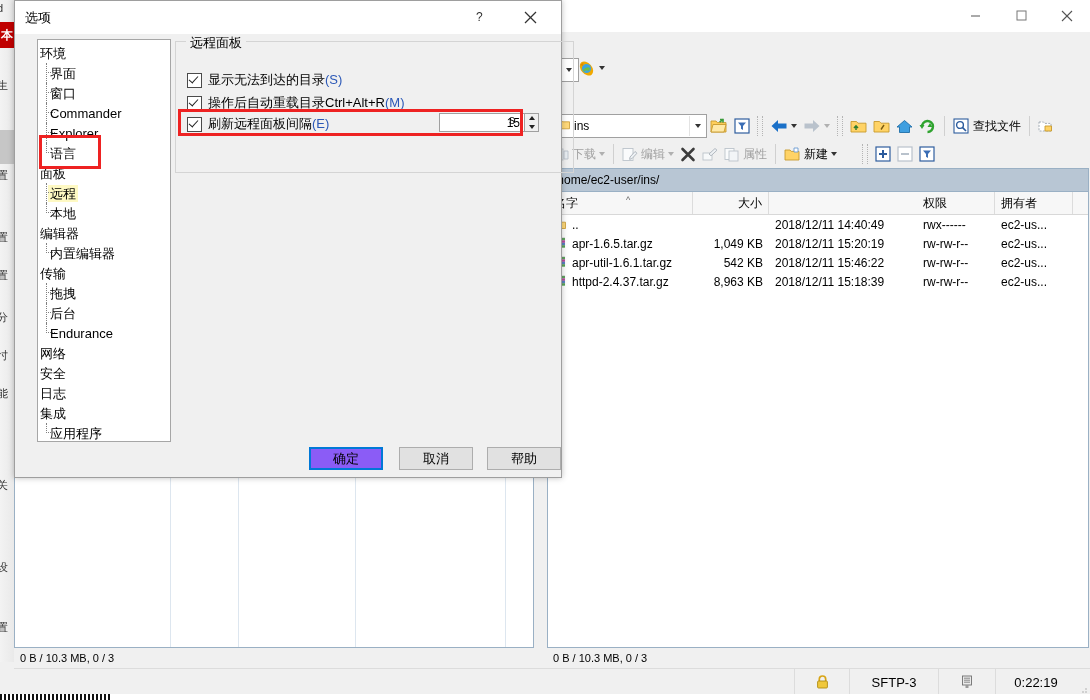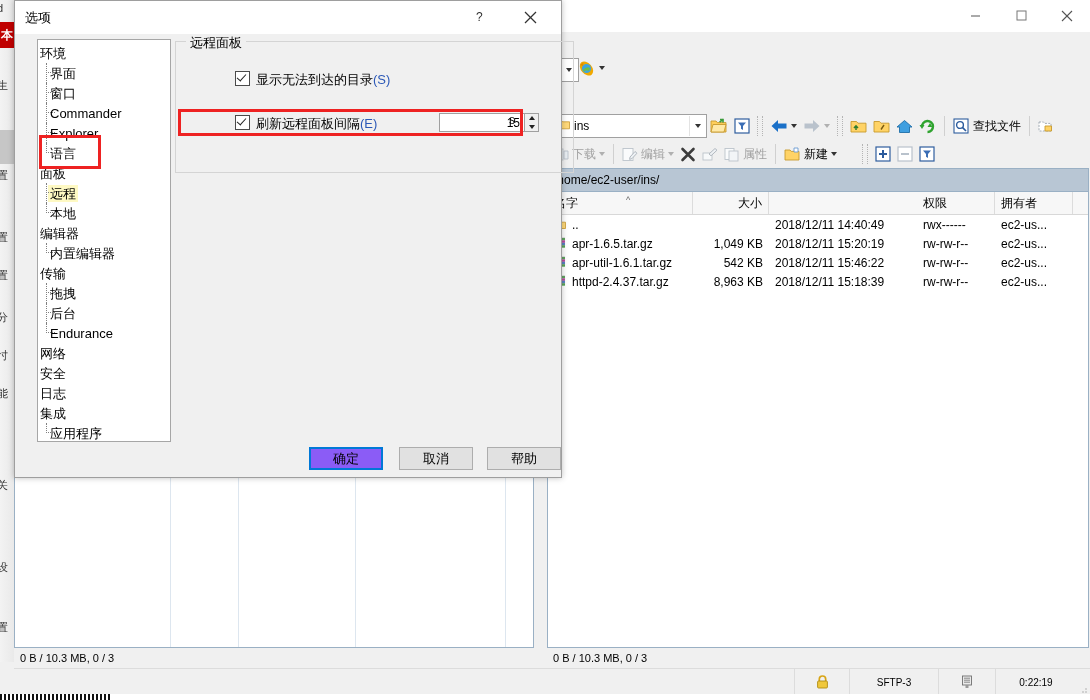--- a/index.html
+++ b/index.html
@@ -57,21 +57,21 @@
   .filerow .cell{position:absolute;top:0;height:19px;display:flex;align-items:center;padding:0 6px;box-sizing:border-box;white-space:nowrap;overflow:hidden;}
   .filerow .cell.right{justify-content:flex-end;}
 
   .vline{position:absolute;top:0;bottom:0;width:1px;background:#dde6ef;}
 
   
   .panel-status{position:absolute;height:20px;background:#f0f0f0;display:flex;align-items:center;font-size:11px;padding-left:6px;color:#000;}
   #status-left{left:14px;top:648px;width:518px;}
   #status-right{left:547px;top:648px;width:540px;}
   #app-statusbar{position:absolute;left:14px;top:668px;width:1076px;height:26px;background:#f0f0f0;border-top:1px solid #dcdcdc;display:flex;align-items:center;justify-content:flex-end;}
-  #app-statusbar .sb-cell{height:26px;display:flex;align-items:center;justify-content:center;border-left:1px solid #dcdcdc;font-size:10px;padding:0 8px;}
+  #app-statusbar .sb-cell{height:26px;display:flex;align-items:center;justify-content:center;border-left:1px solid #dcdcdc;font-size:13px;padding:0 8px;}
 
   
   #bottom-strip{position:absolute;left:0;top:694px;width:1090px;height:6px;background:#ffffff;}
   #bottom-strip .noise{position:absolute;left:0;top:0;width:110px;height:6px;
     background:repeating-linear-gradient(90deg,#111 0 2px,#fff 2px 4px);}
 
   
   #options-dialog{position:absolute;left:14px;top:0px;width:546px;height:476px;background:#f0f0f0;border:1px solid #9e9e9e;box-shadow:0 0 6px rgba(0,0,0,.25);}
   #dlg-titlebar{height:33px;background:#fff;display:flex;align-items:center;position:relative;}
   #dlg-title{font-size:13px;color:#000;padding-left:10px;}
@@ -85,21 +85,21 @@
   .tnode.child::before{content:"";position:absolute;left:8px;top:9px;width:9px;height:1px;border-top:1px dotted #808080;}
   .tnode.child::after{content:"";position:absolute;left:8px;top:0;bottom:0;width:1px;border-left:1px dotted #808080;}
   .tnode.child.last::after{height:10px;bottom:auto;}
   .tnode.sel .tlabel{background:#fef9c3;}
 
   #tree-highlight{position:absolute;left:24px;top:134px;width:62px;height:34px;border:3px solid #ee2222;box-sizing:border-box;pointer-events:none;}
 
   #group-remote{position:absolute;left:160px;top:40px;width:364px;height:130px;border:1px solid #d4d4d4;background:transparent;padding-left:33px;}
   #group-remote .gtitle{position:absolute;left:10px;top:-8px;background:#f0f0f0;padding:0 4px;font-size:13px;}
 
-  .chkrow{position:absolute;left:10px;display:flex;align-items:flex-start;gap:6px;font-size:13px;margin-left:48px;}
+  .chkrow{position:absolute;left:10px;display:flex;align-items:center;gap:6px;font-size:13px;}
   .chkbox{width:13px;height:13px;border:1px solid #4a4a4a;background:#fff;position:relative;flex:none;}
   .chkbox.checked::after{content:"";position:absolute;left:3px;top:0px;width:4px;height:8px;border:solid #222;border-width:0 1.6px 1.6px 0;transform:rotate(42deg);}
   .accel{color:#2b58b7;}
 
   #spin-wrap{position:absolute;left:412px;top:112px;width:100px;height:19px;display:flex;padding-left:12px;}
   #spin-input{flex:1;border:1px solid #a0a0a0;background:#fff;display:flex;align-items:center;justify-content:flex-end;padding-right:4px;font-size:12px;box-sizing:border-box;}
   #spin-btns{width:14px;border:1px solid #a0a0a0;border-left:none;background:#f0f0f0;display:flex;flex-direction:column;box-sizing:border-box;}
   #spin-btns div{flex:1;display:flex;align-items:center;justify-content:center;}
   .sp-up{width:0;height:0;border-left:3px solid transparent;border-right:3px solid transparent;border-bottom:4px solid #222;}
   .sp-dn{width:0;height:0;border-left:3px solid transparent;border-right:3px solid transparent;border-top:4px solid #222;}
@@ -539,20 +539,24 @@
 
   <div id="group-remote">
     <span class="gtitle">远程面板</span>
   </div>
 
   <div class="chkrow" style="top:70px;left:172px;">
     <span class="chkbox checked"></span>
     <span><span>显示无法到达的目录</span><span class="accel">(S)</span></span>
   </div>
 
+  <div class="chkrow" style="top:93px;left:172px;">
+    <span class="chkbox checked"></span>
+    <span><span>操作后自动重载目录Ctrl+Alt+R</span><span class="accel">(M)</span></span>
+  </div>
 
   <div class="chkrow" style="top:114px;left:172px;">
     <span class="chkbox checked"></span>
     <span><span>刷新远程面板间隔</span><span class="accel">(E)</span></span>
   </div>
 
   <div id="spin-wrap">
     <div id="spin-input">15</div>
     <div id="spin-btns">
       <div>

